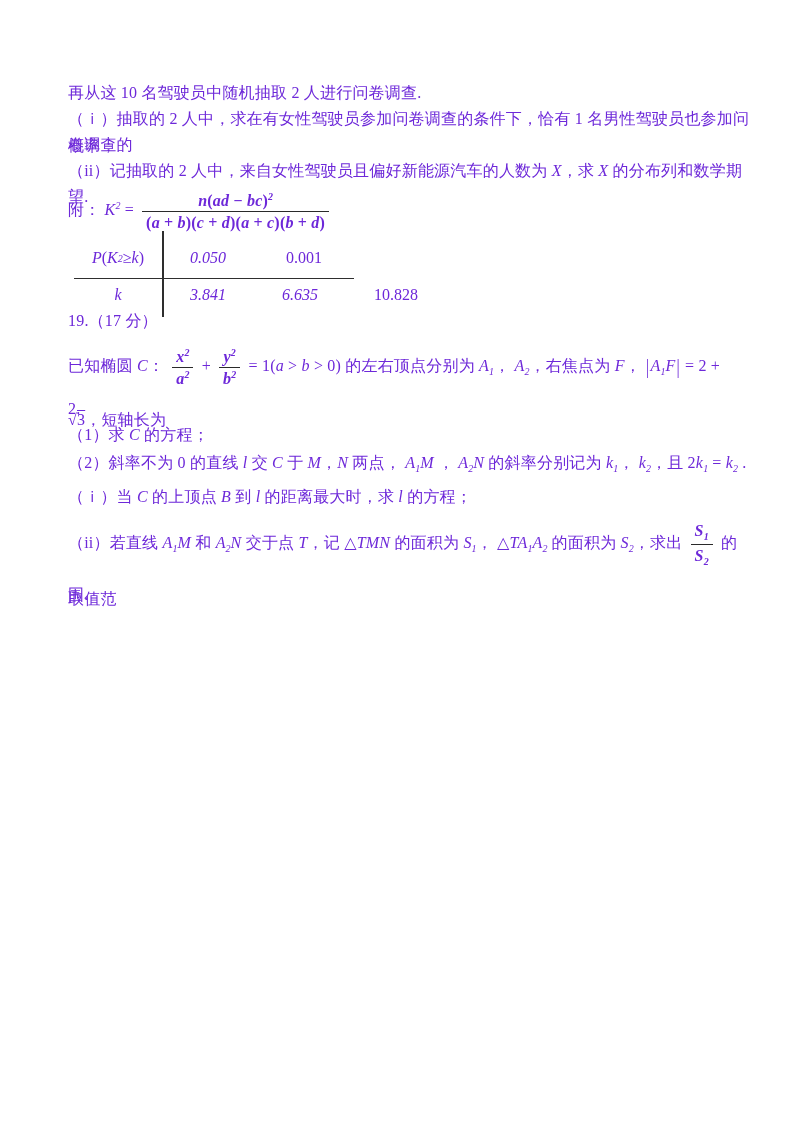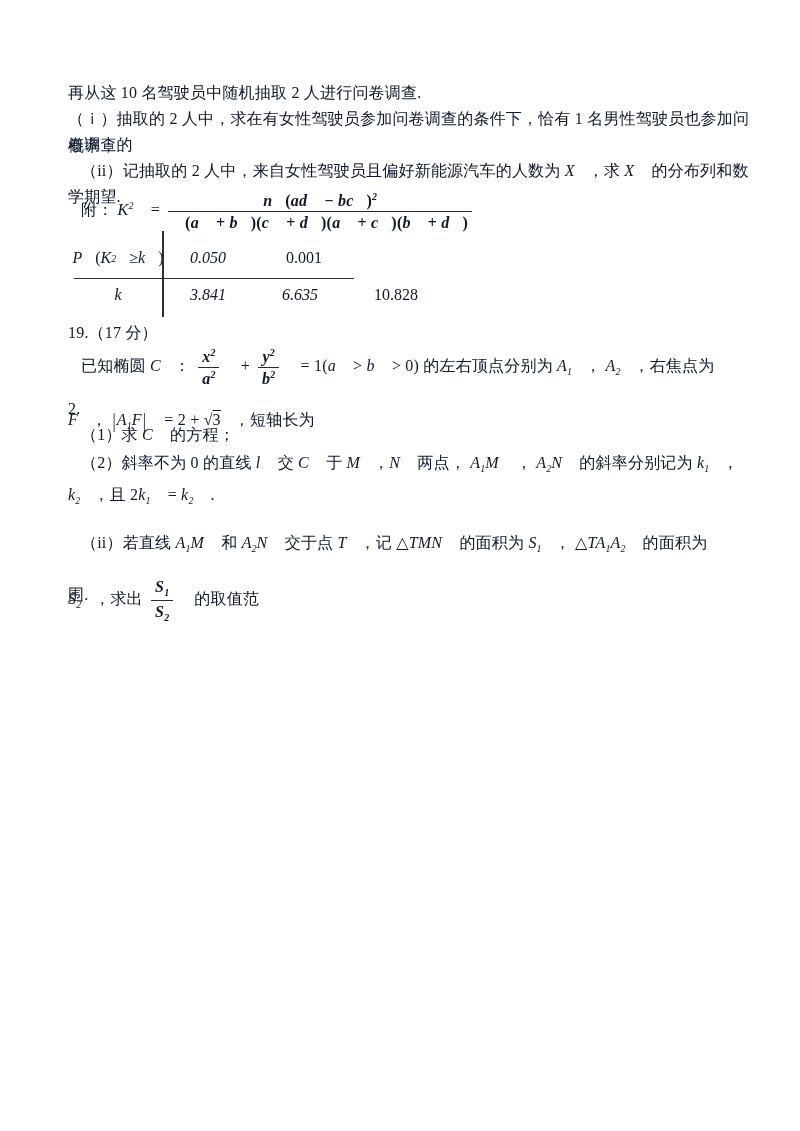--- a/index.html
+++ b/index.html
@@ -2,29 +2,29 @@
 <html><head>
 <meta charset="utf-8">
 <style>
   html,body{margin:0;padding:0;}
   body{
     width:800px;height:1131px;overflow:hidden;background:#ffffff;
     font-family:"Liberation Serif","DejaVu Serif",serif;
   }
   .page{
     position:relative;width:800px;height:920px;background:#ffffff;
-    color:#0f172a;
+    color:#6d28d9;
   }
   .line{
     position:absolute;left:68px;width:682px;margin:0;
     font-size:16px;line-height:26px;letter-spacing:.2px;white-space:normal;
   }
   .tall{line-height:48px;}
   
-  .tk-p{font-style:normal;margin-left:13px;}
+  .tk-p{font-style:normal;}
   .tk-i{font-style:italic;font-family:"Liberation Serif","DejaVu Serif",serif;}
   .tk-sub{font-style:italic;font-size:10px;vertical-align:-4px;letter-spacing:0;}
   .tk-sup{font-style:italic;font-size:10px;vertical-align:6px;letter-spacing:0;}
   .tk-bar{display:inline-block;transform:scaleY(1.35);font-style:normal;margin:0 1px;}
   .frac{display:inline-block;vertical-align:middle;text-align:center;margin:0 4px;line-height:1.2;font-weight:bold;}
   .frac .num{display:block;padding:0 4px 1px;border-bottom:1px solid #2a2a2a;}
   .frac .den{display:block;padding:1px 4px 0;}
   .sqrt{white-space:nowrap;}
   .sqrt .radicand{text-decoration:overline;}
   
@@ -66,21 +66,22 @@
       <div class="tcell c3">0.001</div>
     </div>
     <div class="trow trow-body">
       <div class="tcell c0 tk-i">k</div>
       <div class="tcell c1">3.841</div>
       <div class="tcell c2">6.635</div>
       <div class="tcell c3">10.828</div>
     </div>
   </div>
 
-  <p class="line" style="top:320px">19.（17 分）</p>
+  <p class="line" style="top:308px">19.（17 分）</p>
   <p class="line tall" style="top:342px"><span class="tk-p">已知椭圆 </span><span class="tk-i">C</span><span class="tk-p">： </span><span class="frac"><span class="num"><span class="tk-i">x</span><span class="tk-sup">2</span></span><span class="den"><span class="tk-i">a</span><span class="tk-sup">2</span></span></span><span class="tk-p"> + </span><span class="frac"><span class="num"><span class="tk-i">y</span><span class="tk-sup">2</span></span><span class="den"><span class="tk-i">b</span><span class="tk-sup">2</span></span></span><span class="tk-p"> = 1(</span><span class="tk-i">a</span><span class="tk-p"> &gt; </span><span class="tk-i">b</span><span class="tk-p"> &gt; 0) 的左右顶点分别为 </span><span class="tk-i">A</span><span class="tk-sub">1</span><span class="tk-p">， </span><span class="tk-i">A</span><span class="tk-sub">2</span><span class="tk-p">，右焦点为 </span><span class="tk-i">F</span><span class="tk-p">， </span><span class="tk-bar">|</span><span class="tk-i">A</span><span class="tk-sub">1</span><span class="tk-i">F</span><span class="tk-bar">|</span><span class="tk-p"> = 2 + </span><span class="sqrt">√<span class="radicand">3</span></span><span class="tk-p">，短轴长为</span></p>
   <p class="line" style="top:396px">2.</p>
   <p class="line" style="top:422px"><span class="tk-p">（1）求 </span><span class="tk-i">C</span><span class="tk-p"> 的方程；</span></p>
   <p class="line" style="top:450px"><span class="tk-p">（2）斜率不为 0 的直线 </span><span class="tk-i">l</span><span class="tk-p"> 交 </span><span class="tk-i">C</span><span class="tk-p"> 于 </span><span class="tk-i">M</span><span class="tk-p">，</span><span class="tk-i">N</span><span class="tk-p"> 两点， </span><span class="tk-i">A</span><span class="tk-sub">1</span><span class="tk-i">M</span><span class="tk-p"> ， </span><span class="tk-i">A</span><span class="tk-sub">2</span><span class="tk-i">N</span><span class="tk-p"> 的斜率分别记为 </span><span class="tk-i">k</span><span class="tk-sub">1</span><span class="tk-p">， </span><span class="tk-i">k</span><span class="tk-sub">2</span><span class="tk-p">，且 2</span><span class="tk-i">k</span><span class="tk-sub">1</span><span class="tk-p"> = </span><span class="tk-i">k</span><span class="tk-sub">2</span><span class="tk-p"> .</span></p>
+  <p class="line" style="top:484px"><span class="tk-p">（ｉ）当 </span><span class="tk-i">C</span><span class="tk-p"> 的上顶点 </span><span class="tk-i">B</span><span class="tk-p"> 到 </span><span class="tk-i">l</span><span class="tk-p"> 的距离最大时，求 </span><span class="tk-i">l</span><span class="tk-p"> 的方程；</span></p>
   <p class="line tall" style="top:518px;line-height:50px"><span class="tk-p">（ii）若直线 </span><span class="tk-i">A</span><span class="tk-sub">1</span><span class="tk-i">M</span><span class="tk-p"> 和 </span><span class="tk-i">A</span><span class="tk-sub">2</span><span class="tk-i">N</span><span class="tk-p"> 交于点 </span><span class="tk-i">T</span><span class="tk-p">，记 △</span><span class="tk-i">TMN</span><span class="tk-p"> 的面积为 </span><span class="tk-i">S</span><span class="tk-sub">1</span><span class="tk-p">， △</span><span class="tk-i">TA</span><span class="tk-sub">1</span><span class="tk-i">A</span><span class="tk-sub">2</span><span class="tk-p"> 的面积为 </span><span class="tk-i">S</span><span class="tk-sub">2</span><span class="tk-p">，求出 </span><span class="frac"><span class="num"><span class="tk-i">S</span><span class="tk-sub">1</span></span><span class="den"><span class="tk-i">S</span><span class="tk-sub">2</span></span></span><span class="tk-p"> 的取值范</span></p>
   <p class="line" style="top:582px">围.</p>
 
 </div>
 
 </body></html>

